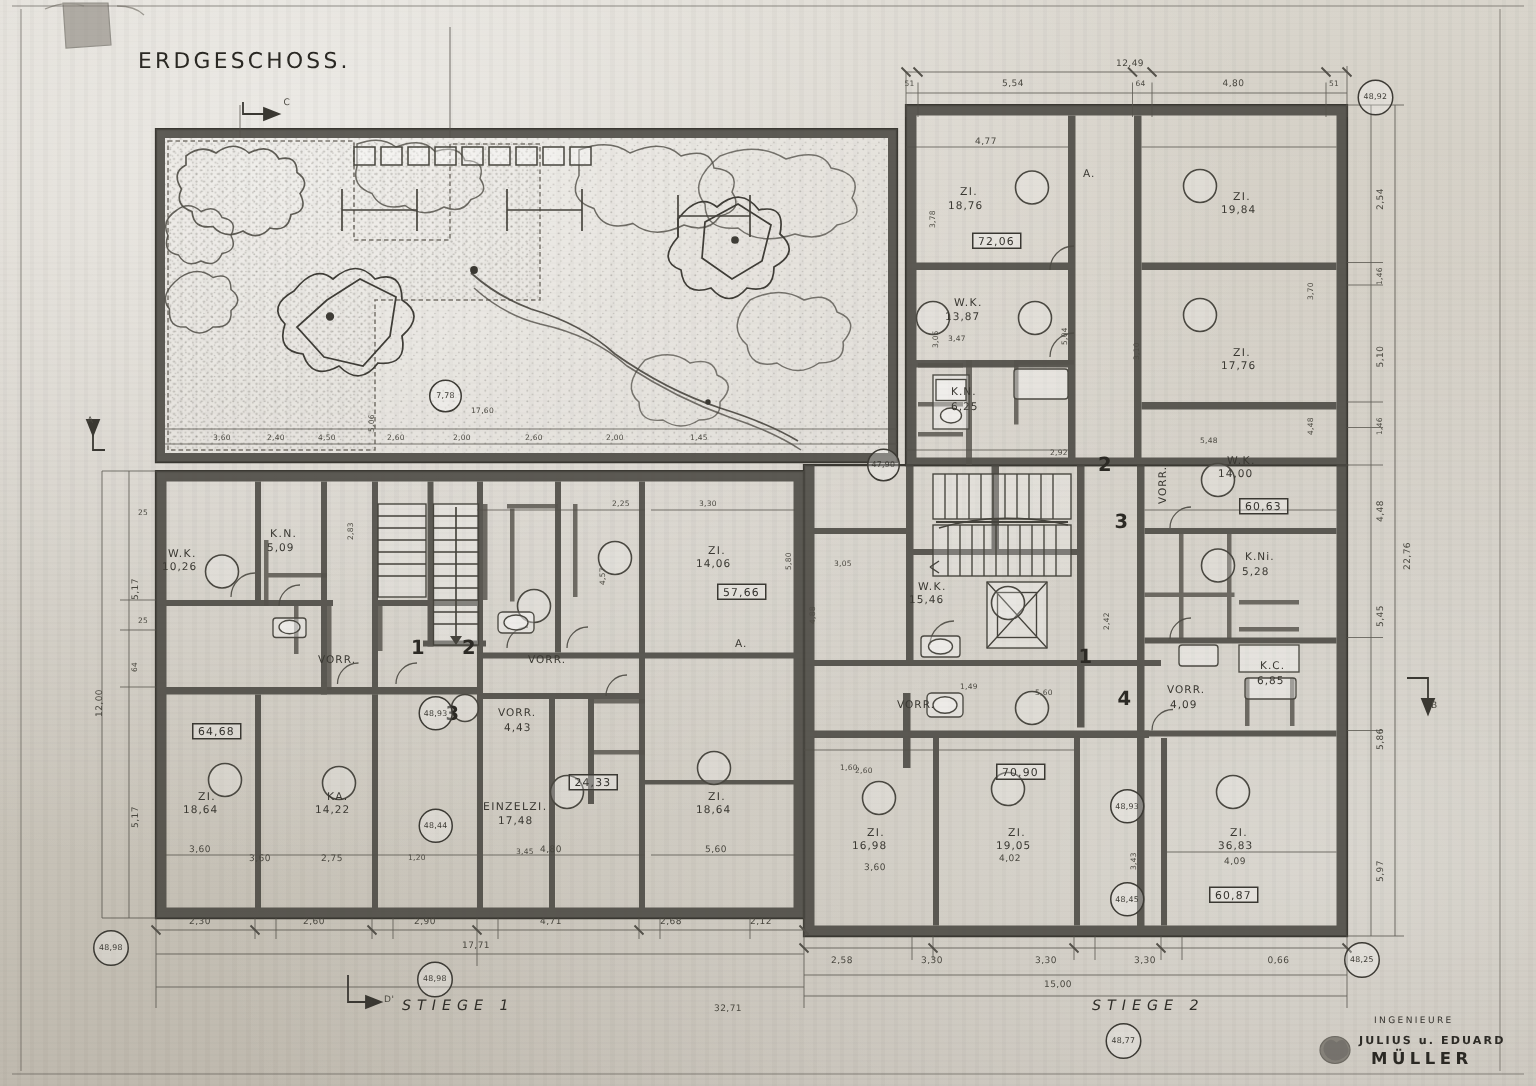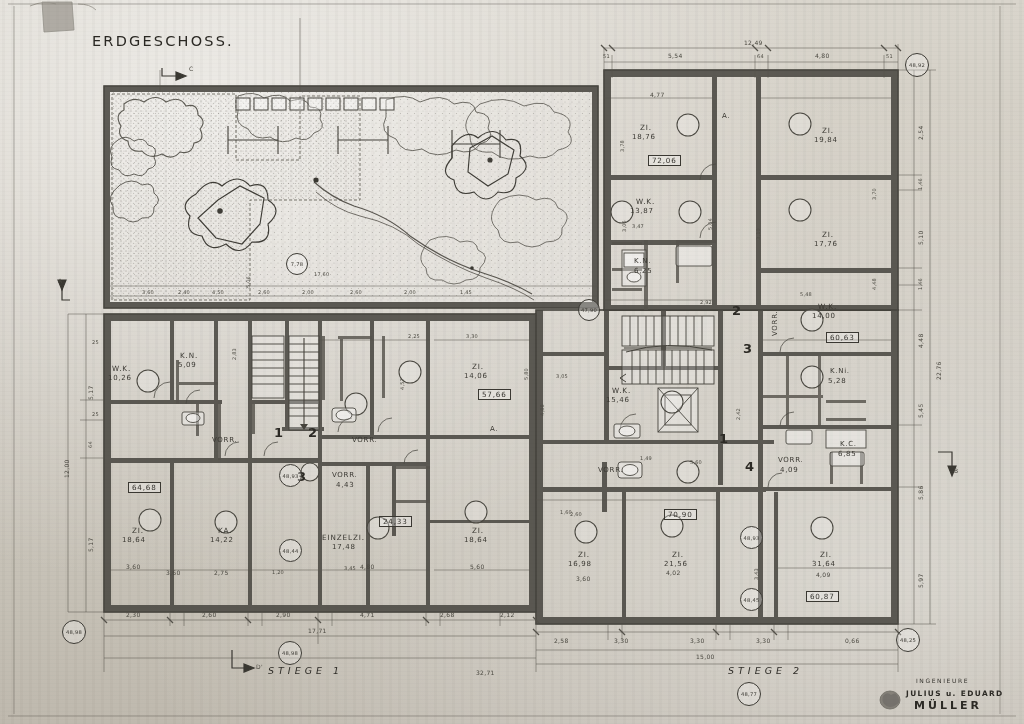--- a/index.html
+++ b/index.html
@@ -499,24 +499,24 @@
 
       <div class="t rm2" style="left:778px;top:457px;">VORR.</div>
       <div class="t rm2" style="left:780px;top:467px;">4,09</div>
 
       <div class="t rm2 rot90" style="left:772px;top:336px;">VORR.</div>
 
       <div class="t rm" style="left:578px;top:551px;">ZI.</div>
       <div class="t rm2" style="left:568px;top:561px;">16,98</div>
 
       <div class="t rm" style="left:672px;top:551px;">ZI.</div>
-      <div class="t rm2" style="left:664px;top:561px;">21,56</div>
+      <div class="t rm2" style="left:664px;top:561px;">19,05</div>
 
       <div class="t rm" style="left:820px;top:551px;">ZI.</div>
-      <div class="t rm2" style="left:812px;top:561px;">31,64</div>
+      <div class="t rm2" style="left:812px;top:561px;">36,83</div>
 
       <div class="t rm2" style="left:722px;top:113px;">A.</div>
       <div class="t rm2" style="left:490px;top:426px;">A.</div>
     </div>
 
     <div>
       <div class="t boxed" style="left:648px;top:155px;">72,06</div>
       <div class="t boxed" style="left:466px;top:389px;margin-left:12px;">57,66</div>
       <div class="t boxed" style="left:826px;top:332px;">60,63</div>
       <div class="t boxed" style="left:128px;top:482px;">64,68</div>

